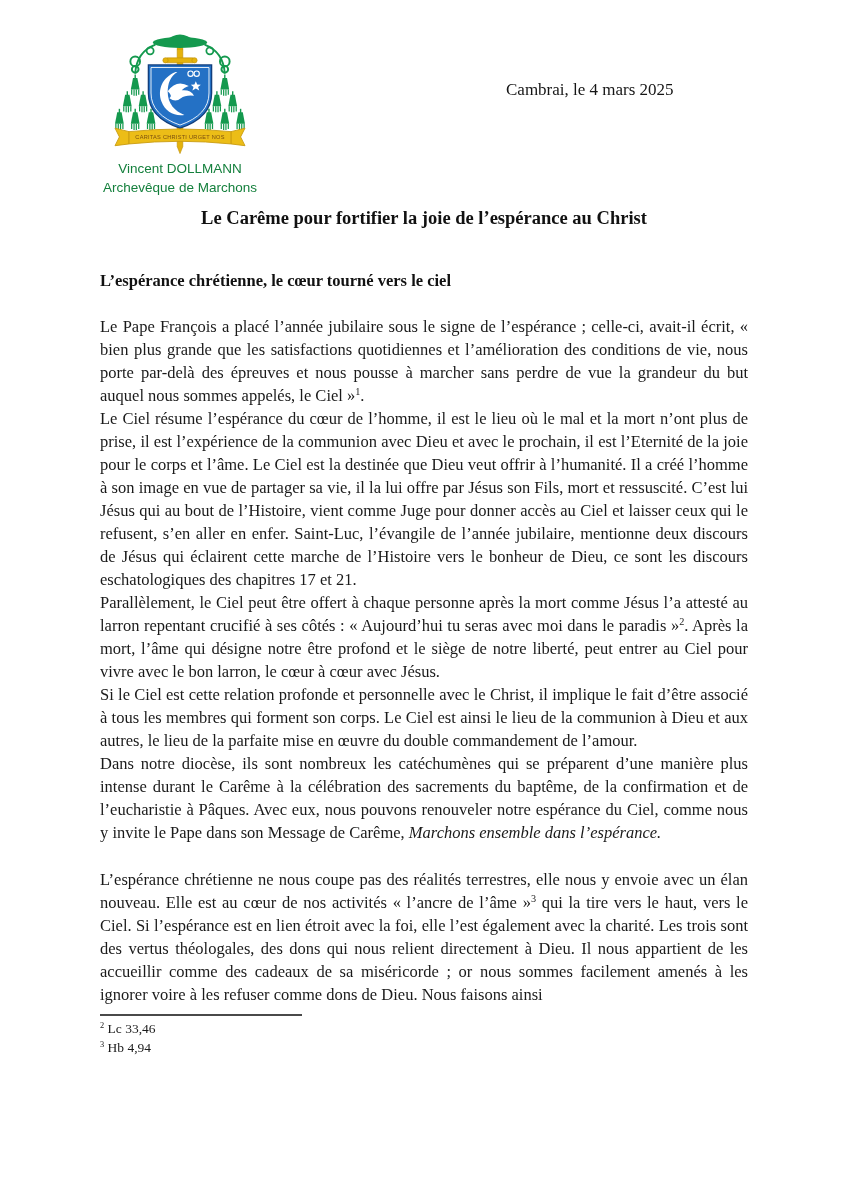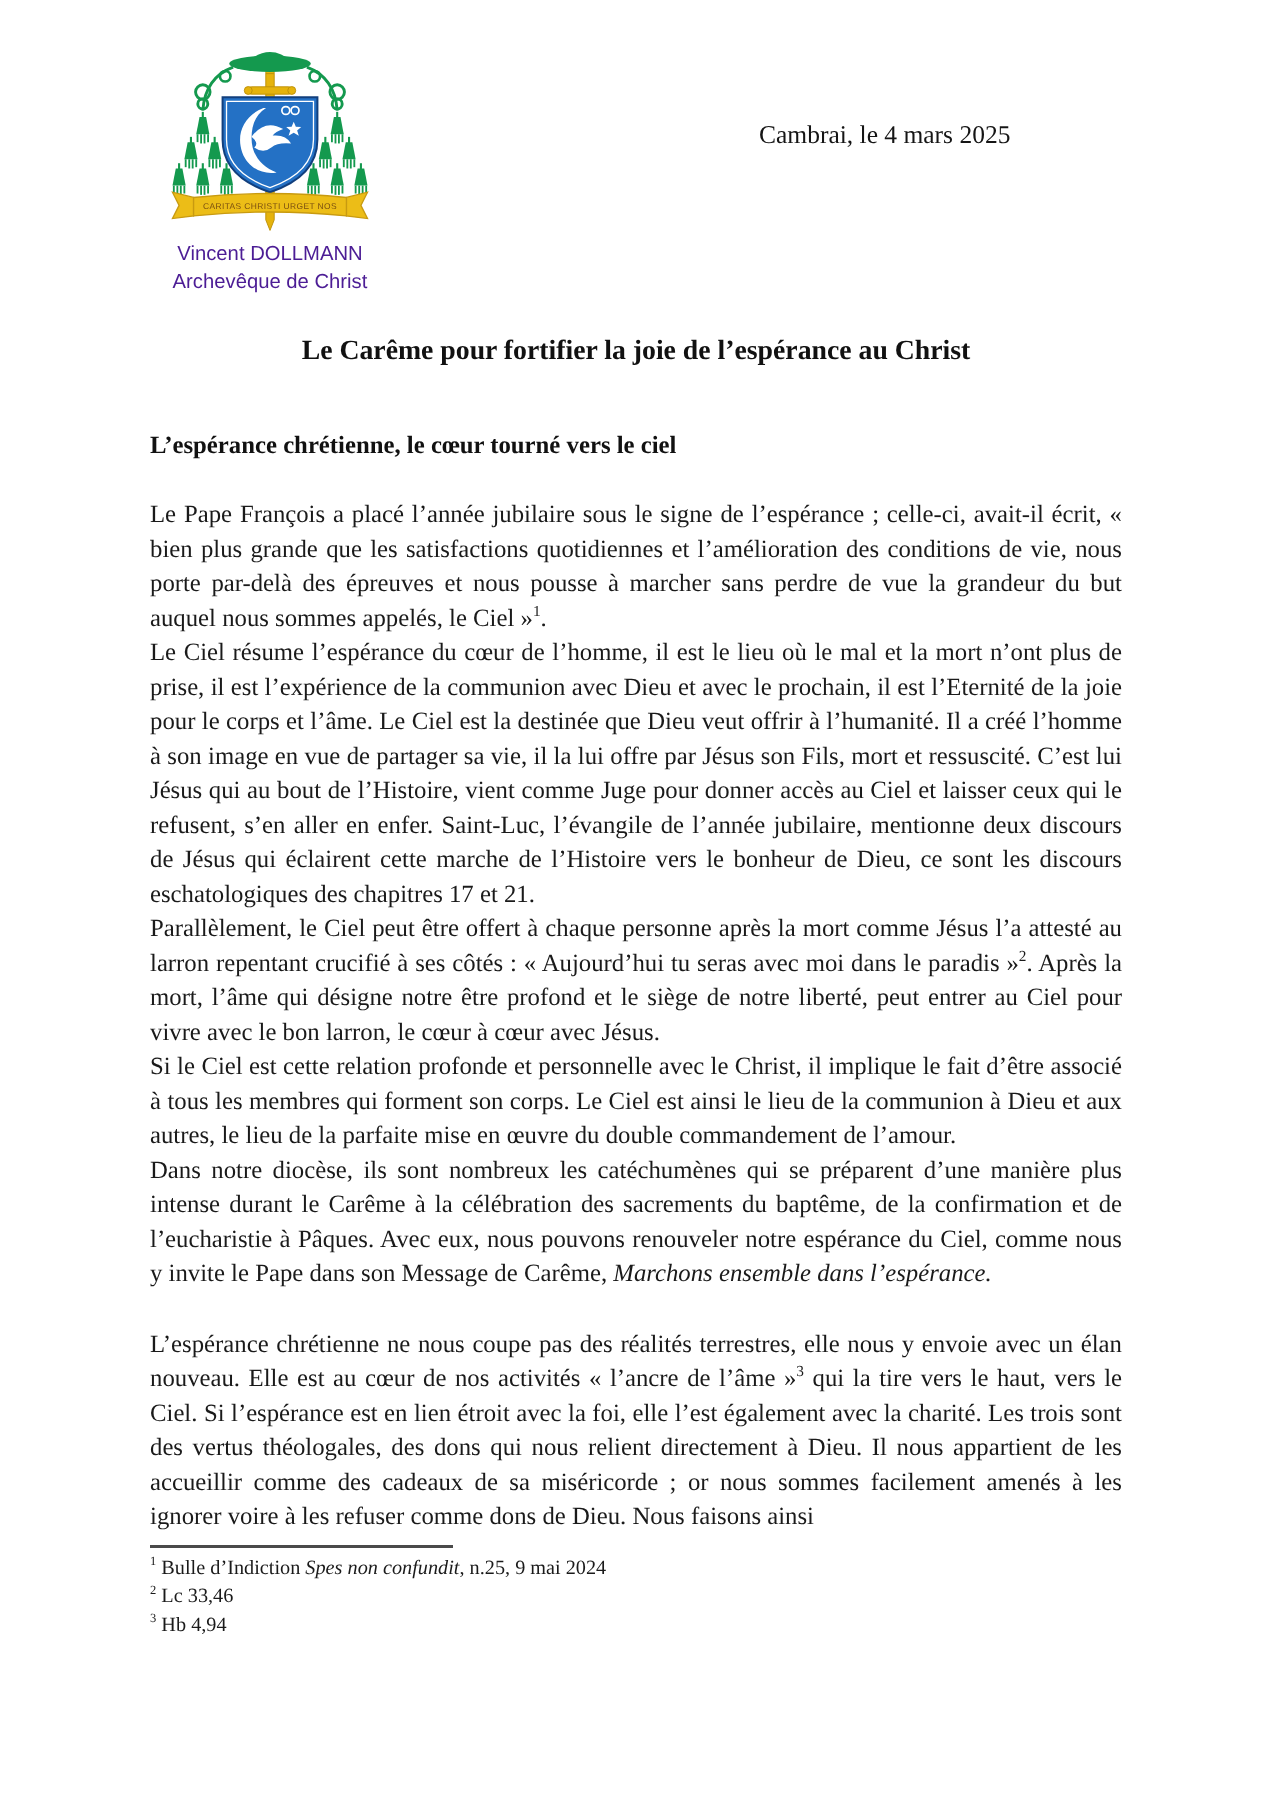--- a/index.html
+++ b/index.html
@@ -3,24 +3,24 @@
 <meta charset="utf-8">
 <style>
   html,body{margin:0;padding:0;background:#ffffff;}
   .page{
     position:relative;width:848px;height:1200px;background:#ffffff;
     font-family:"Liberation Serif",serif;color:#1a1a1a;overflow:hidden;
   }
   .coat-of-arms{position:absolute;left:92px;top:28px;width:176px;}
   .signatory{
     position:absolute;left:81px;top:159px;width:198px;text-align:center;
-    font-family:"Liberation Sans",sans-serif;font-size:13.5px;line-height:19px;color:#4c1d95;
+    font-family:"Liberation Sans",sans-serif;font-size:13.5px;line-height:19px;color:#15803d;
   }
   .dateline{position:absolute;left:506px;top:80px;font-size:17px;color:#151515;}
-  .content{position:absolute;left:100px;top:224px;width:648px;font-family:Liberation Serif, serif;}
+  .content{position:absolute;left:100px;top:208px;width:648px;font-family:Liberation Serif, serif;}
   .doc-title{margin:0;font-size:18.5px;font-weight:bold;text-align:center;color:#111;}
   .section-heading{margin:42px 0 0 0;font-size:16.5px;font-weight:bold;color:#111;}
   .section-2 .section-heading{margin-top:17px;}
   .paragraphs{margin-top:24px;}
   .section-2 .paragraphs{}
   .body-paragraph{margin:0;font-size:16.5px;line-height:23px;text-align:justify;}
   .body-paragraph sup, .footnote sup{font-size:0.62em;vertical-align:super;line-height:0;}
   .footnote-area{margin-top:8px;}
   .footnote-rule{width:202px;height:0;border-top:2px solid #4a4a4a;margin:0 0 3px 0;}
   .footnote{font-size:13.5px;line-height:19px;text-align:left;}
@@ -102,21 +102,21 @@
 
       <g>
         <path d="M83,15 Q100,0 117,15 Z" fill="#14994e"></path>
         <ellipse cx="100" cy="16.5" rx="31" ry="6.2" fill="#14994e"></ellipse>
       </g>
     </svg>
   </div>
 
   <div class="signatory">
     <div>Vincent DOLLMANN</div>
-    <div>Archevêque de Christ</div>
+    <div>Archevêque de Marchons</div>
   </div>
 
   <div class="dateline">Cambrai, le 4 mars 2025</div>
 
   <div class="content">
     <h1 class="doc-title">Le Carême pour fortifier la joie de l’espérance au Christ</h1>
 
     <div class="section section-1">
       <h2 class="section-heading">L’espérance chrétienne, le cœur tourné vers le ciel</h2>
       <div class="paragraphs">
@@ -130,20 +130,19 @@
 
     <div class="section section-2">
       <div class="paragraphs">
           <p class="body-paragraph"><span>L’espérance chrétienne ne nous coupe pas des réalités terrestres, elle nous y envoie avec un élan nouveau. Elle est au cœur de nos activités « l’ancre de l’âme »</span><sup>3</sup><span> qui la tire vers le haut, vers le Ciel. Si l’espérance est en lien étroit avec la foi, elle l’est également avec la charité. Les trois sont des vertus théologales, des dons qui nous relient directement à Dieu. Il nous appartient de les accueillir comme des cadeaux de sa miséricorde ; or nous sommes facilement amenés à les ignorer voire à les refuser comme dons de Dieu. Nous faisons ainsi</span></p>
         </div>
     </div>
 
     <div class="footnote-area">
       <div class="footnote-rule"></div>
       <div>
-          <div class="footnote"><sup>1</sup><span> Bulle d’Indiction </span><span style="font-style: italic;">Spes non confundit</span><span>, n.25, 9 mai 2024</span></div>
           <div class="footnote"><sup>2</sup><span> Lc 33,46</span></div>
           <div class="footnote"><sup>3</sup><span> Hb 4,94</span></div>
         </div>
     </div>
   </div>
 
 </div>
 
 </body></html>

